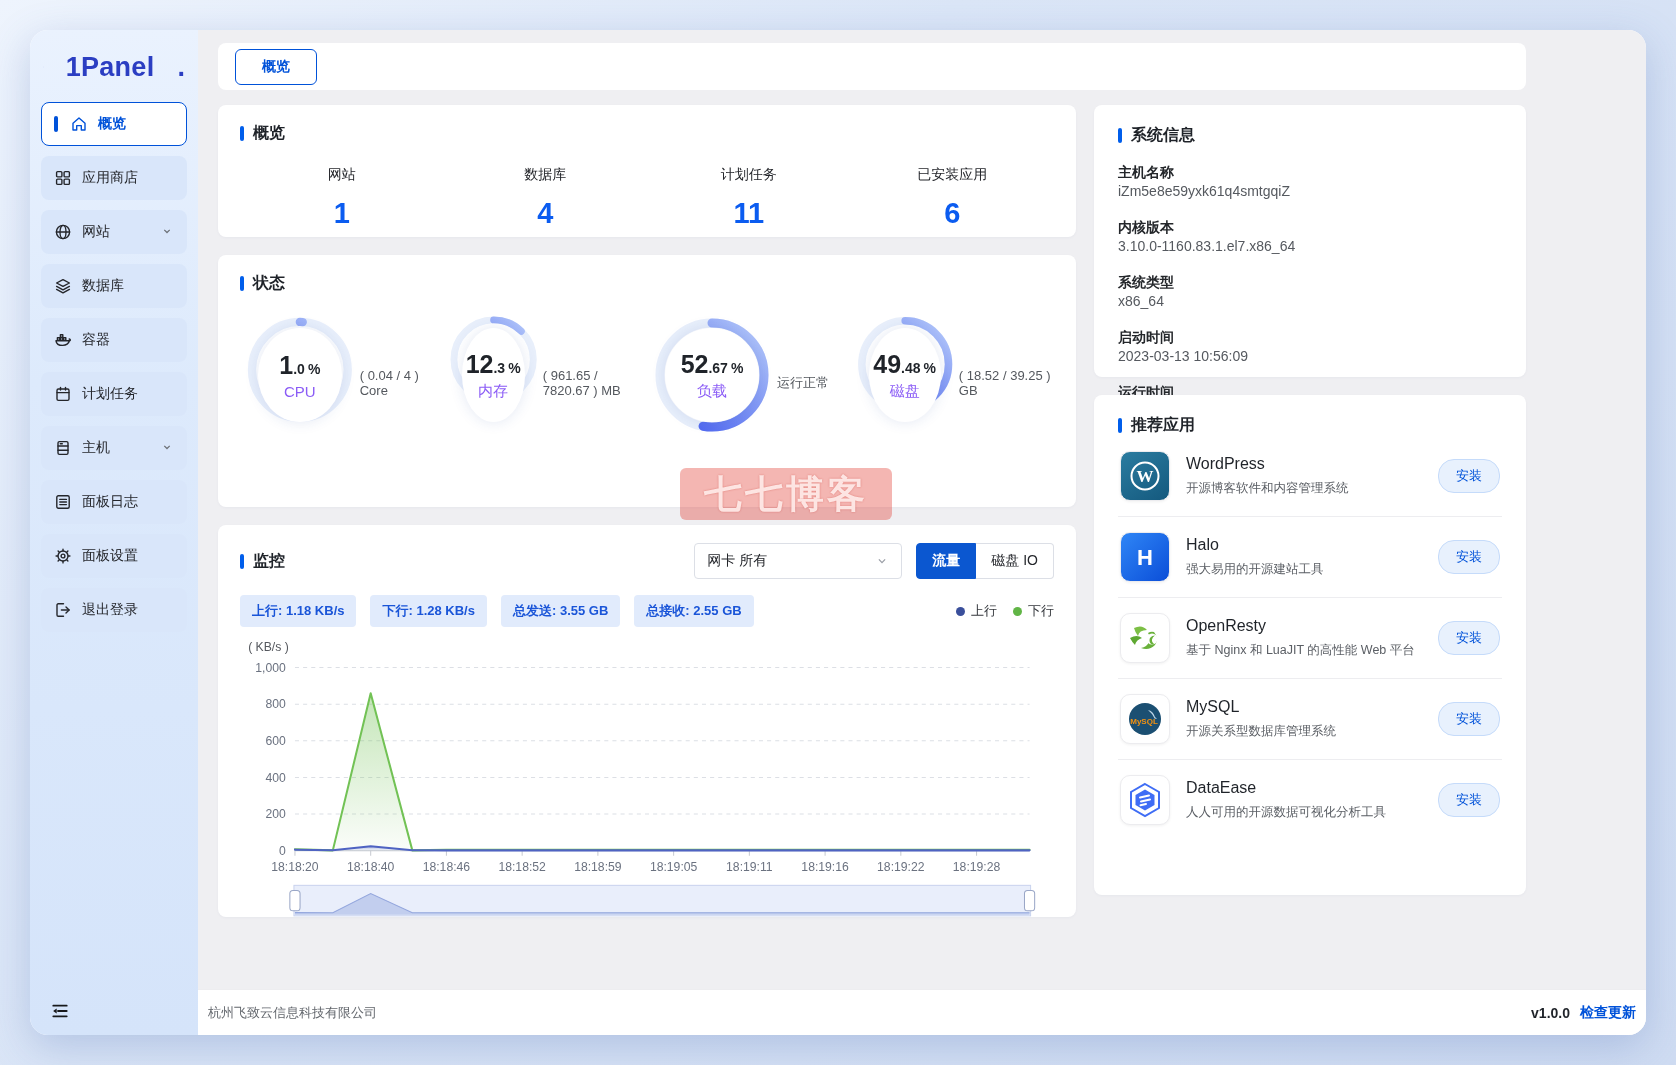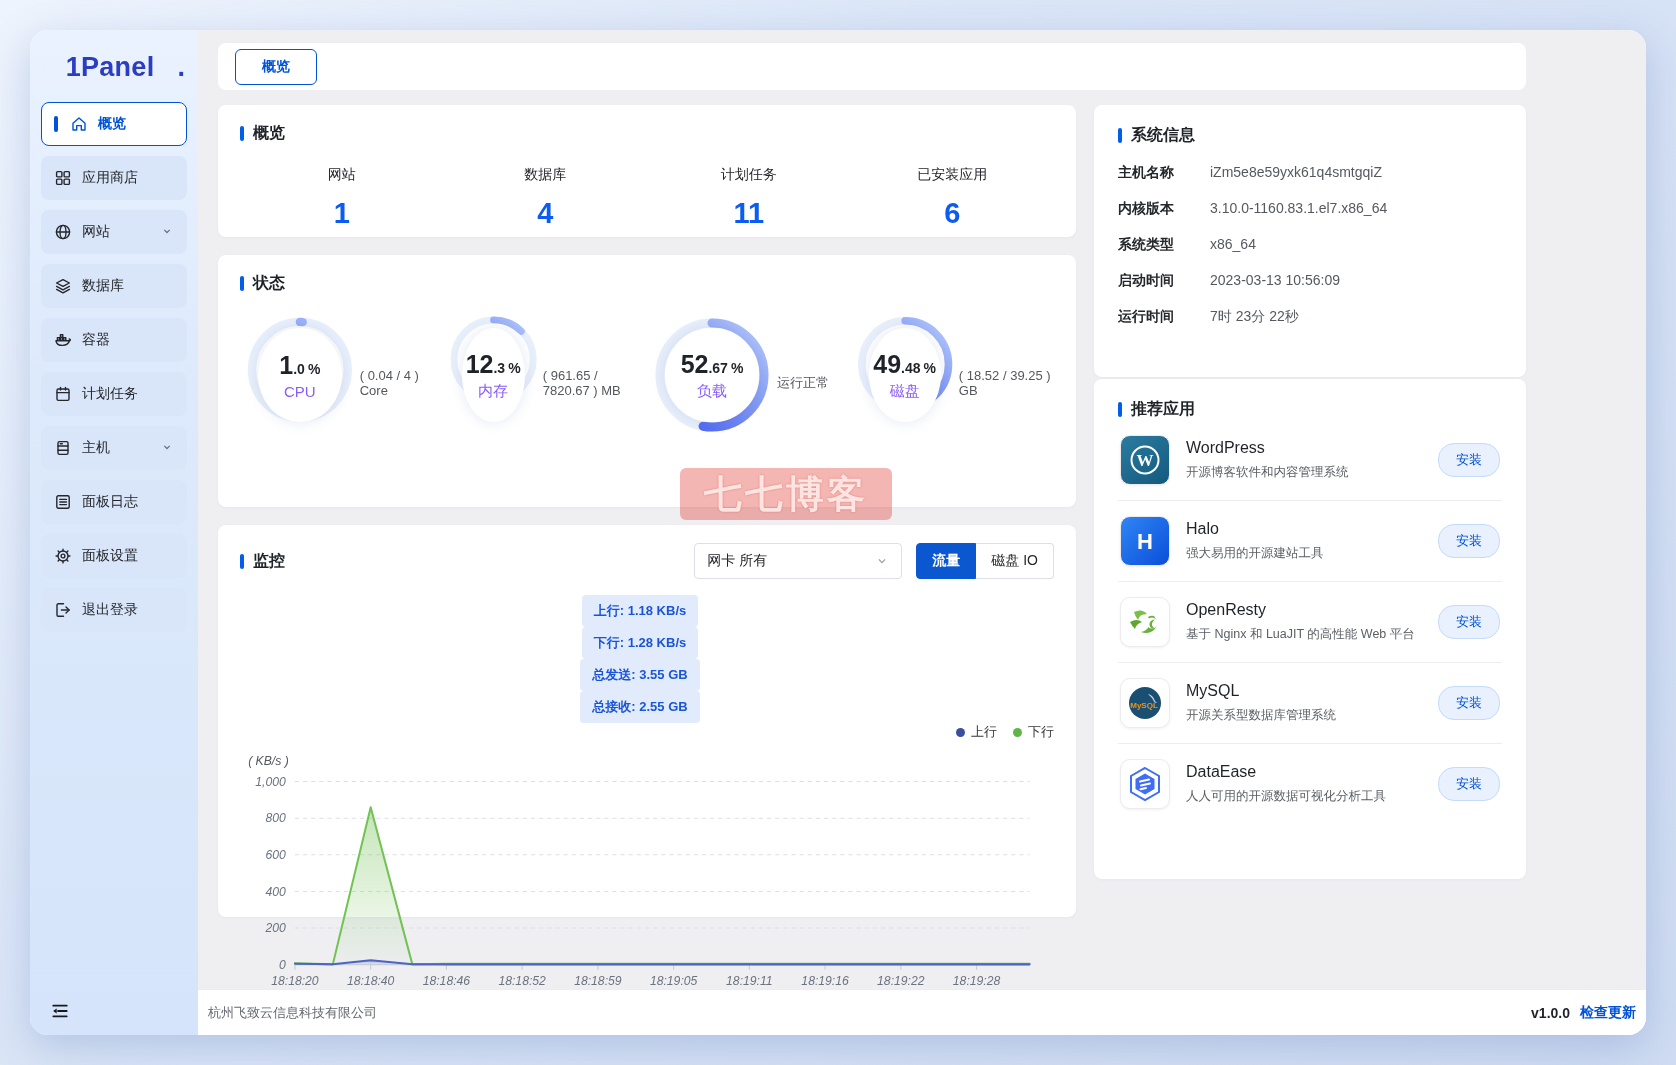--- a/index.html
+++ b/index.html
@@ -26,21 +26,21 @@
   .sidebar-bottom{margin-top:auto;height:48px;display:flex;align-items:center;padding:0 6px;}
   .collapse-btn{width:26px;height:26px;display:flex;align-items:center;justify-content:center;cursor:pointer;}
   
   .main{flex:1;background:#efeff2;display:flex;flex-direction:column;min-width:0;}
   .main-top{padding:13px 120px 0 20px;}
   .tabbar{background:#fff;border-radius:8px;height:47px;display:flex;align-items:center;padding:0 17px;}
   .tab{border:1.5px solid #0052d9;color:#0052d9;background:#fff;border-radius:6px;
     padding:8px 26px;font-size:14px;font-weight:bold;cursor:pointer;}
   .content{flex:1;min-height:0;display:flex;gap:18px;padding:15px 120px 10px 20px;overflow:hidden;}
   .col-left{width:858px;flex:none;display:flex;flex-direction:column;gap:18px;}
-  .col-right{flex:1;display:flex;flex-direction:column;gap:2px;min-width:0;}
+  .col-right{flex:1;display:flex;flex-direction:column;gap:18px;min-width:0;}
   .card{background:#fff;border-radius:8px;padding:18px 22px;box-shadow:0 1px 3px rgba(30,50,90,.04);}
   .sec-title{display:flex;align-items:center;gap:9px;font-size:16px;font-weight:bold;color:#1f2329;}
   .sec-bar{width:4px;height:15px;border-radius:2px;background:#005eeb;}
   
   .stats-row{display:flex;margin-top:22px;}
   .stat{flex:1;text-align:center;}
   .stat-label{font-size:14px;color:#24262b;}
   .stat-value{margin-top:13px;font-size:29px;font-weight:600;color:#0b5cf0;}
   
   .gauges{display:flex;margin-top:16px;}
@@ -59,29 +59,29 @@
   .mon-controls{margin-left:auto;display:flex;align-items:center;}
   .select{width:208px;height:36px;border:1px solid #dcdfe6;border-radius:4px;background:#fff;
     display:flex;align-items:center;padding:13px 12px;font-size:14px;color:#24262b;cursor:pointer;}
   .select svg{margin-left:auto;width:14px;height:14px;stroke:#9a9ea6;fill:none;stroke-width:1.6;}
   .btn-group{display:flex;margin-left:14px;}
   .seg-btn{height:36px;padding:0 15px;border:1px solid #dcdfe6;background:#fff;color:#24262b;
     font-size:14px;cursor:pointer;font-family:inherit;}
   .seg-btn:first-child{border-radius:4px 0 0 4px;}
   .seg-btn:last-child{border-radius:0 4px 4px 0;border-left:none;}
   .seg-btn.active{background:#0b57d0;border-color:#0b57d0;color:#fff;font-weight:bold;}
-  .tags-row{display:flex;align-items:center;margin-top:16px;flex-direction:column;}
+  .tags-row{display:flex;align-items:center;margin-top:16px;}
   .tag{background:#e1ebfc;color:#1a55d8;border-radius:4px;padding:7px 12px;font-size:13px;
     font-weight:600;margin-right:14px;}
   .legend{margin-left:auto;display:flex;align-items:center;gap:16px;font-size:13px;color:#33363b;}
   .legend-item{display:flex;align-items:center;gap:6px;}
   .dot{width:9px;height:9px;border-radius:50%;}
-  #traffic-chart{margin-top:6px;width:100%;font-style:italic;}
-  
-  .info-row{display:flex;margin-top:17px;font-size:14px;line-height:19px;}
+  #traffic-chart{margin-top:6px;width:100%;}
+  
+  .info-row{display:flex;margin-top:17px;font-size:14px;line-height:19px;flex-direction:column;}
   .info-label{width:92px;flex:none;color:#24272b;font-weight:600;}
   .info-value{color:#55595f;}
   
   .app-row{display:flex;align-items:center;padding:15px 2px;border-bottom:1px solid #ededf0;}
   .app-row:last-child{border-bottom:none;}
   .app-icon{width:50px;height:50px;border-radius:10px;border:1px solid #ececef;background:#fff;
     display:flex;align-items:center;justify-content:center;flex:none;box-shadow:0 1px 3px rgba(0,0,0,.06);overflow:hidden;}
   .app-meta{margin-left:16px;min-width:0;}
   .app-name{font-size:16px;font-weight:normal;color:#1f2329;}
   .app-desc{font-size:12.5px;color:#5a5e64;margin-top:7px;white-space:nowrap;}

